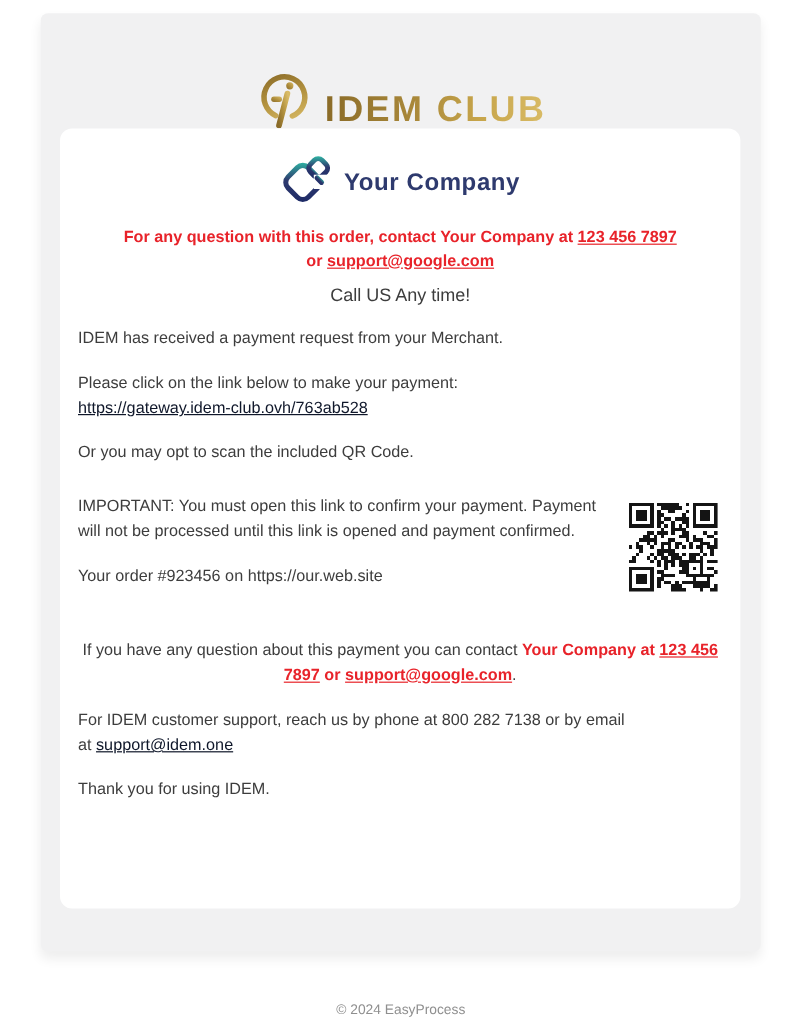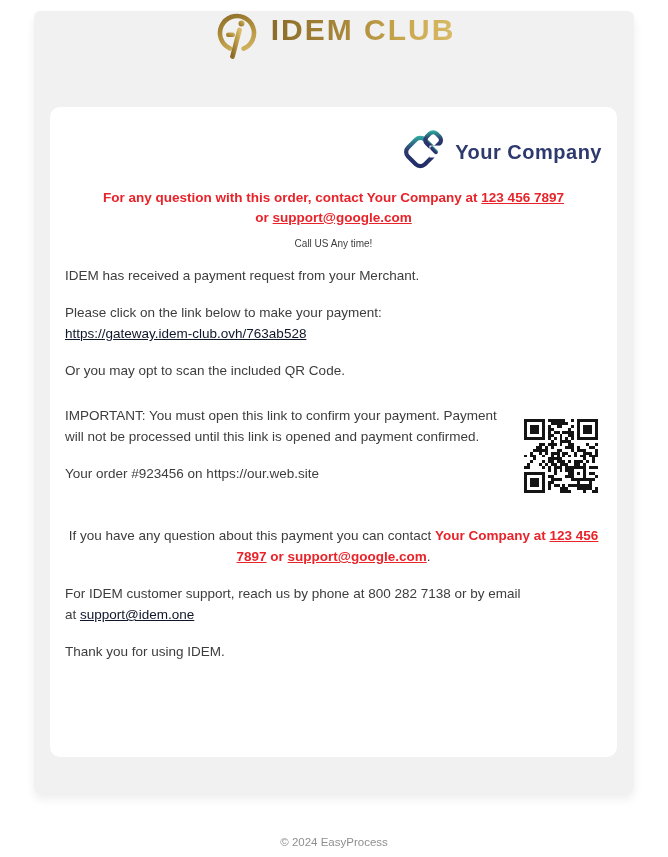--- a/index.html
+++ b/index.html
@@ -18,21 +18,21 @@
     left: 34px; top: 11px;
     width: 600px; height: 782px;
     background: #f1f1f2;
     border-radius: 6px;
     box-shadow: 0 6px 10px rgba(0,0,0,0.07);
   }
 
   
   .brand-header {
     display: flex;
-    align-items: flex-start;
+    align-items: flex-end;
     justify-content: center;
     gap: 10px;
     height: 96px;
   }
   .brand-icon { width: 48px; height: 48px; flex: 0 0 auto; }
   .brand-name {
     font-size: 30px;
     font-weight: 700;
     letter-spacing: 2px;
     background: linear-gradient(90deg, #8a6b28 0%, #a9883a 40%, #c7a54b 70%, #d9bb66 100%);
@@ -49,21 +49,21 @@
     left: 16px; top: 96px;
     width: 567px; height: 650px;
     background: #ffffff;
     border-radius: 10px;
     padding: 14px 15px;
   }
 
   .company-logo {
     display: flex;
     align-items: center;
-    justify-content: flex-end;
+    justify-content: center;
     gap: 9px;
     margin-top: 8px;
     height: 46px;
   }
   .company-icon { width: 44px; height: 44px; }
   .company-name {
     font-size: 20px;
     font-weight: 600;
     color: #2e3a6e;
     letter-spacing: 0.5px;
@@ -76,21 +76,21 @@
     font-weight: 700;
     font-size: 13.5px;
     line-height: 1.45;
     color: #e8232a;
   }
   .contact-banner a { color: #e8232a; }
 
   .call-line {
     text-align: center;
     margin-top: 11px;
-    font-size: 10px;
+    font-size: 15px;
   }
 
   .body-copy { margin-top: 16px; font-size: 13.5px; }
   .body-copy p { margin-bottom: 16px; line-height: 21px; }
   .body-copy a { color: #0f172a; text-decoration: underline; }
 
   .p-important { padding-right: 88px; margin-top: 24px; }
   .p-question { margin-top: 41px; text-align: center; }
   .red-strong { color: #e8232a; font-weight: 700; }
   .red-strong a { color: #e8232a; }

